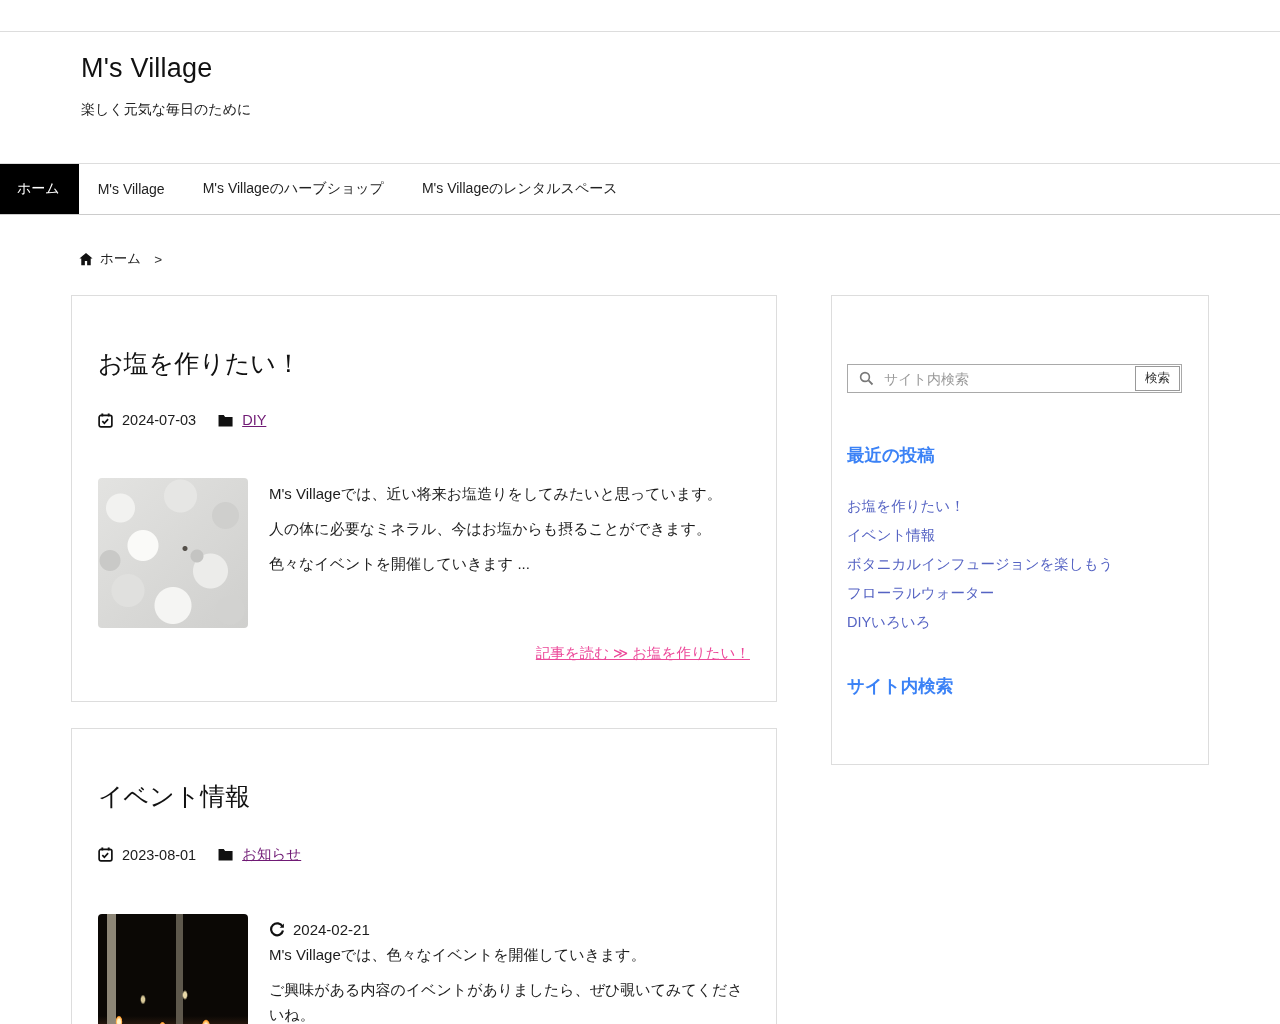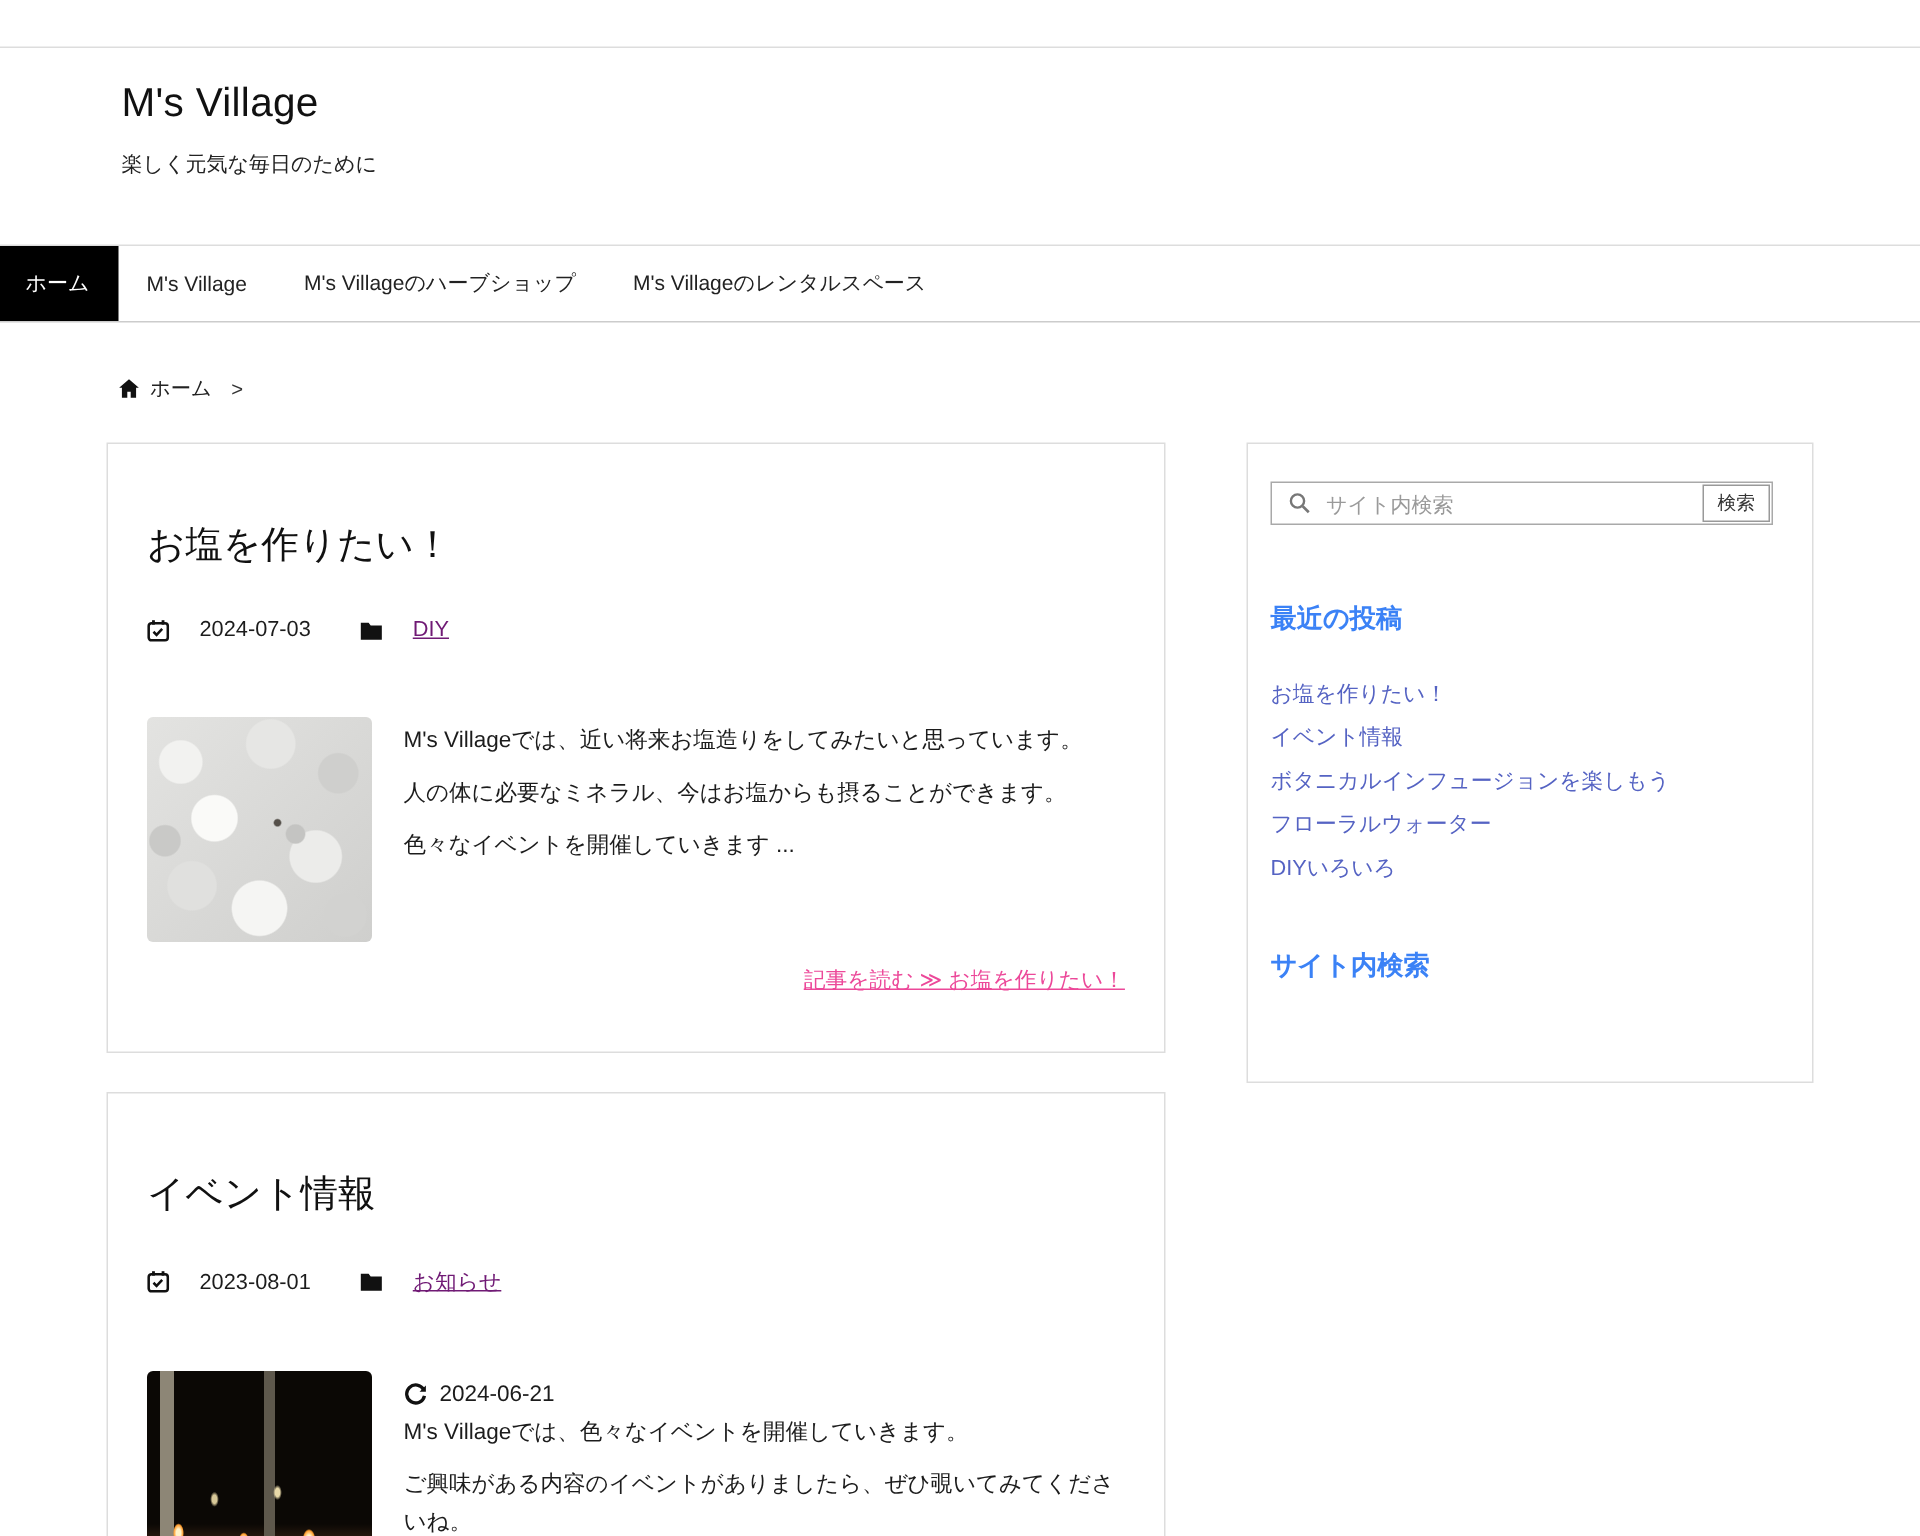--- a/index.html
+++ b/index.html
@@ -35,21 +35,21 @@
   .icon { display: inline-flex; flex: none; }
 
   
   .layout { display: flex; gap: 10px; align-items: flex-start; margin-top: 27px; }
   main.posts { width: 763px; display: flex; flex-direction: column; gap: 26px; }
   .card { background: #fff; border: 1px solid #ddd; }
 
   
   article.card { padding: 26px 26px 38px; }
   .post-title { font-size: 25px; font-weight: 400; color: #111; margin: 27px 0 0; line-height: 28px; cursor: pointer; }
-  .meta { display: flex; align-items: center; gap: 20px; margin-top: 35px; font-size: 14.5px; color: #1c1c1c; }
+  .meta { display: flex; align-items: center; gap: 9px; margin-top: 35px; font-size: 14.5px; color: #1c1c1c; }
   .meta .icon.folder { margin-left: 13px; }
   .meta a.cat { color: #701a75; text-decoration: underline; }
   .content-row { display: flex; gap: 21px; margin-top: 50px; }
   .thumb { width: 150px; height: 150px; border-radius: 4px; flex: none; cursor: pointer; }
 
   .thumb.salt {
     background-color: #d8d8d6;
     background-image:
       radial-gradient(circle at 15% 20%, #f2f2f0 0 14px, rgba(0,0,0,0) 15px),
       radial-gradient(circle at 55% 12%, #e6e6e4 0 16px, rgba(0,0,0,0) 17px),
@@ -80,21 +80,21 @@
   }
 
   .excerpt { font-size: 15px; line-height: 25px; color: #1c1c1c; padding-top: 3px; }
   .excerpt p { margin: 0; }
   .excerpt p.gap { margin-top: 10px; }
   .updated-row { display: flex; align-items: center; gap: 8px; margin: 0 0 14px; }
   .readmore { text-align: right; margin-top: 16px; font-size: 14.5px; }
   a.blue { color: #ec4899; text-decoration: underline; cursor: pointer; }
 
   
-  aside.sidebar { width: 406px; padding: 25px 15px 68px; margin-left: 44px; }
+  aside.sidebar { width: 406px; padding: 68px 15px 68px; margin-left: 44px; }
   .searchbox { position: relative; width: 335px; height: 29px; }
   .searchbox input {
     width: 100%; height: 29px; border: 1px solid #a9a9a9; background: #fff;
     padding: 0 54px 0 36px; font-size: 14px; color: #222; outline: none;
     font-family: inherit;
   }
   .searchbox input::placeholder { color: #9a9a9a; }
   .searchbox .icon.mag { position: absolute; left: 12px; top: 7px; }
   .searchbox button {
     position: absolute; right: 2px; top: 2px; height: 25px; width: 45px;
@@ -196,21 +196,21 @@
       <div class="content-row">
         <div class="thumb candles"></div>
         <div class="excerpt">
           <p class="updated-row">
             <span class="icon">
               <svg width="16" height="16" viewBox="0 0 16 16">
                   <path d="M13.5 4.6 A6 6 0 1 0 14 8.6" fill="none" stroke="#111" stroke-width="2.2"></path>
                   <path d="M14.9 1.6 v4.2 h-4.2 z" fill="#111"></path>
                 </svg>
             </span>
-            <time>2024-06-21</time>
+            <time>2024-02-21</time>
           </p>
           <p>M's Villageでは、色々なイベントを開催していきます。</p>
           <p class="gap">ご興味がある内容のイベントがありましたら、ぜひ覗いてみてくださいね。</p>
           <p class="gap">竹水採取</p>
         </div>
       </div>
     </article>
 
   </main>
 

